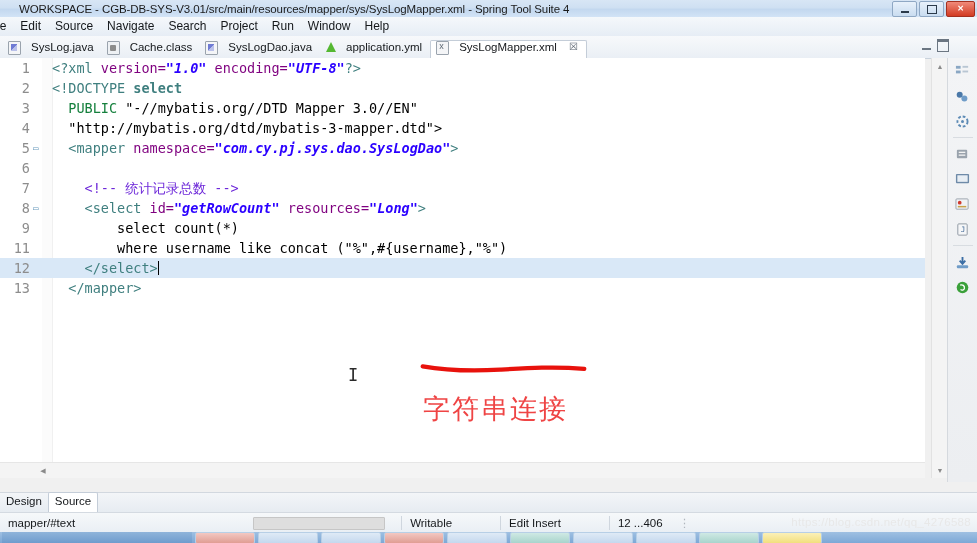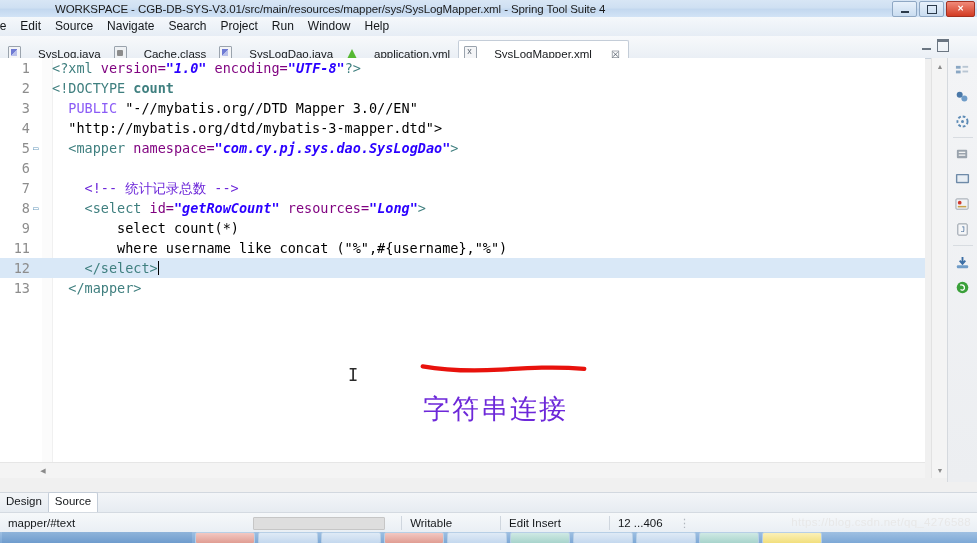--- a/index.html
+++ b/index.html
@@ -20,21 +20,20 @@
   .titlebar {
     position: absolute; left: 0; top: 0; width: 977px; height: 17px;
     background: linear-gradient(to bottom, #d8e6f5 0%, #cfe0f2 45%, #c3d8ef 55%, #d2e3f6 100%);
     border-bottom: 1px solid #b5cbe3;
     display: flex; align-items: center;
   }
   .titlebar-text {
     font-size: 11.5px; color: #1b1b1b; white-space: nowrap;
     padding-left: 19px; letter-spacing: -0.1px;
     font-family: "Liberation Sans", sans-serif;
-    margin-left: 36px;
   }
   .win-controls { position: absolute; right: 2px; top: 1px; display: flex; gap: 2px; align-items: center; }
   .win-btn {
     width: 23px; height: 14px; border: 1px solid #8fa8c4;
     border-radius: 2px;
     background: linear-gradient(to bottom,#e8f1fb,#c9dcf0);
     display: flex; align-items: center; justify-content: center;
     font-size: 8px; color: #223; line-height: 1;
   }
   .win-btn.close {
@@ -57,21 +56,21 @@
   .menu-item.clipped { margin-left: -20px; }
 
   
   .tabbar {
     position: absolute; left: 0; top: 36px; width: 977px; height: 22px;
     background: linear-gradient(to bottom,#f7f9fb,#eaeff5);
     border-bottom: 1px solid #c9d2dc;
   }
   .tabs { display: flex; align-items: flex-end; height: 22px; padding-left: 3px; }
   .tab {
-    display: flex; align-items: flex-end; gap: 17px;
+    display: flex; align-items: flex-start; gap: 10px;
     height: 19px; padding: 0 8px 0 5px; font-size: 11.5px; color: #14171a;
     white-space: nowrap; position: relative; top: 2px;
   }
   .tab.active {
     background: #ffffff;
     border: 1px solid #c4cdd8; border-bottom: none;
     border-radius: 2px 2px 0 0;
   }
   .tab-icon { width: 11px; height: 12px; display: inline-block; position: relative; flex: none; }
   
@@ -132,21 +131,21 @@
     font-size: 9px; color: #6a9bbd; line-height: 6px;
   }
   .fold:before{ content:"\25AD"; }
   .code { position: absolute; left: 52px; white-space: pre; }
 
   
   .t-tag    { color: #3f7f7f; }
   .t-attr   { color: #7f007f; }
   .t-val    { color: #2a00ff; font-style: italic; font-weight: bold; }
   .t-doctype{ color: #3f7f7f; font-weight: bold; }
-  .t-dtd    { color: #8b5cf6; }
+  .t-dtd    { color: #15803d; }
   .t-cmt    { color: #6d28d9; }
   .t-txt    { color: #000000; }
 
   
   .caret {
     display:inline-block; width:1px; height:14px; background:#000;
     vertical-align:-2px; margin-left:0px;
   }
   
   .ibeam {
@@ -155,21 +154,21 @@
     line-height: 18px; text-align: center;
   }
 
   
   .annot-underline {
     position: absolute; left: 406px; top: 305px; width: 205px; height: 10px;
     overflow: visible;
   }
   .annot-text {
     position: absolute; left: 423px; top: 333px;
-    color: #6d28d9; font-size: 27px; letter-spacing: 2px;
+    color: #ef4444; font-size: 27px; letter-spacing: 2px;
     font-family: "DejaVu Sans", sans-serif; font-weight: 500;
     white-space: nowrap;
   }
 
   
   .vscroll {
     position: absolute; right: 29px; top: 58px; width: 16px; height: 420px;
     background: #f4f4f4; border-left: 1px solid #e2e2e2;
   }
   .vscroll .arrow-up, .vscroll .arrow-dn {
@@ -315,21 +314,21 @@
       <span class="pc-min"></span>
       <span class="pc-max"></span>
     </div>
   </div>
 
   <div class="editor">
     <div class="gutter"></div>
     <div class="gutter-marks"></div>
     <div class="code-area" id="code-area">
         <div class="line"><span class="lineno">1</span><span class="code"><span class="t-tag">&lt;?xml </span><span class="t-attr">version=</span><span class="t-val">"1.0"</span><span class="t-txt"> </span><span class="t-attr">encoding=</span><span class="t-val">"UTF-8"</span><span class="t-tag">?&gt;</span></span></div>
-        <div class="line"><span class="lineno">2</span><span class="code"><span class="t-tag">&lt;!DOCTYPE </span><span class="t-doctype">count</span></span></div>
+        <div class="line"><span class="lineno">2</span><span class="code"><span class="t-tag">&lt;!DOCTYPE </span><span class="t-doctype">select</span></span></div>
         <div class="line"><span class="lineno">3</span><span class="code"><span class="t-dtd">  PUBLIC </span><span class="t-txt">"-//mybatis.org//DTD Mapper 3.0//EN"</span></span></div>
         <div class="line"><span class="lineno">4</span><span class="code"><span class="t-txt">  "http://mybatis.org/dtd/mybatis-3-mapper.dtd"&gt;</span></span></div>
         <div class="line"><span class="lineno">5</span><span class="fold"></span><span class="code"><span class="t-tag">  &lt;mapper </span><span class="t-attr">namespace=</span><span class="t-val">"com.cy.pj.sys.dao.SysLogDao"</span><span class="t-tag">&gt;</span></span></div>
         <div class="line"><span class="lineno">6</span><span class="code"></span></div>
         <div class="line"><span class="lineno">7</span><span class="code"><span class="t-cmt">    &lt;!-- 统计记录总数 --&gt;</span></span></div>
         <div class="line"><span class="lineno">8</span><span class="fold"></span><span class="code"><span class="t-tag">    &lt;select </span><span class="t-attr">id=</span><span class="t-val">"getRowCount"</span><span class="t-txt"> </span><span class="t-attr">resources=</span><span class="t-val">"Long"</span><span class="t-tag">&gt;</span></span></div>
         <div class="line"><span class="lineno">9</span><span class="code"><span class="t-txt">        select count(*)</span></span></div>
         <div class="line"><span class="lineno">11</span><span class="code"><span class="t-txt">        where username like concat ("%",#{username},"%")</span></span></div>
         <div class="line current"><span class="lineno">12</span><span class="code"><span class="t-tag">    &lt;/select&gt;</span><span class="caret"></span></span></div>
         <div class="line"><span class="lineno">13</span><span class="code"><span class="t-tag">  &lt;/mapper&gt;</span></span></div>

